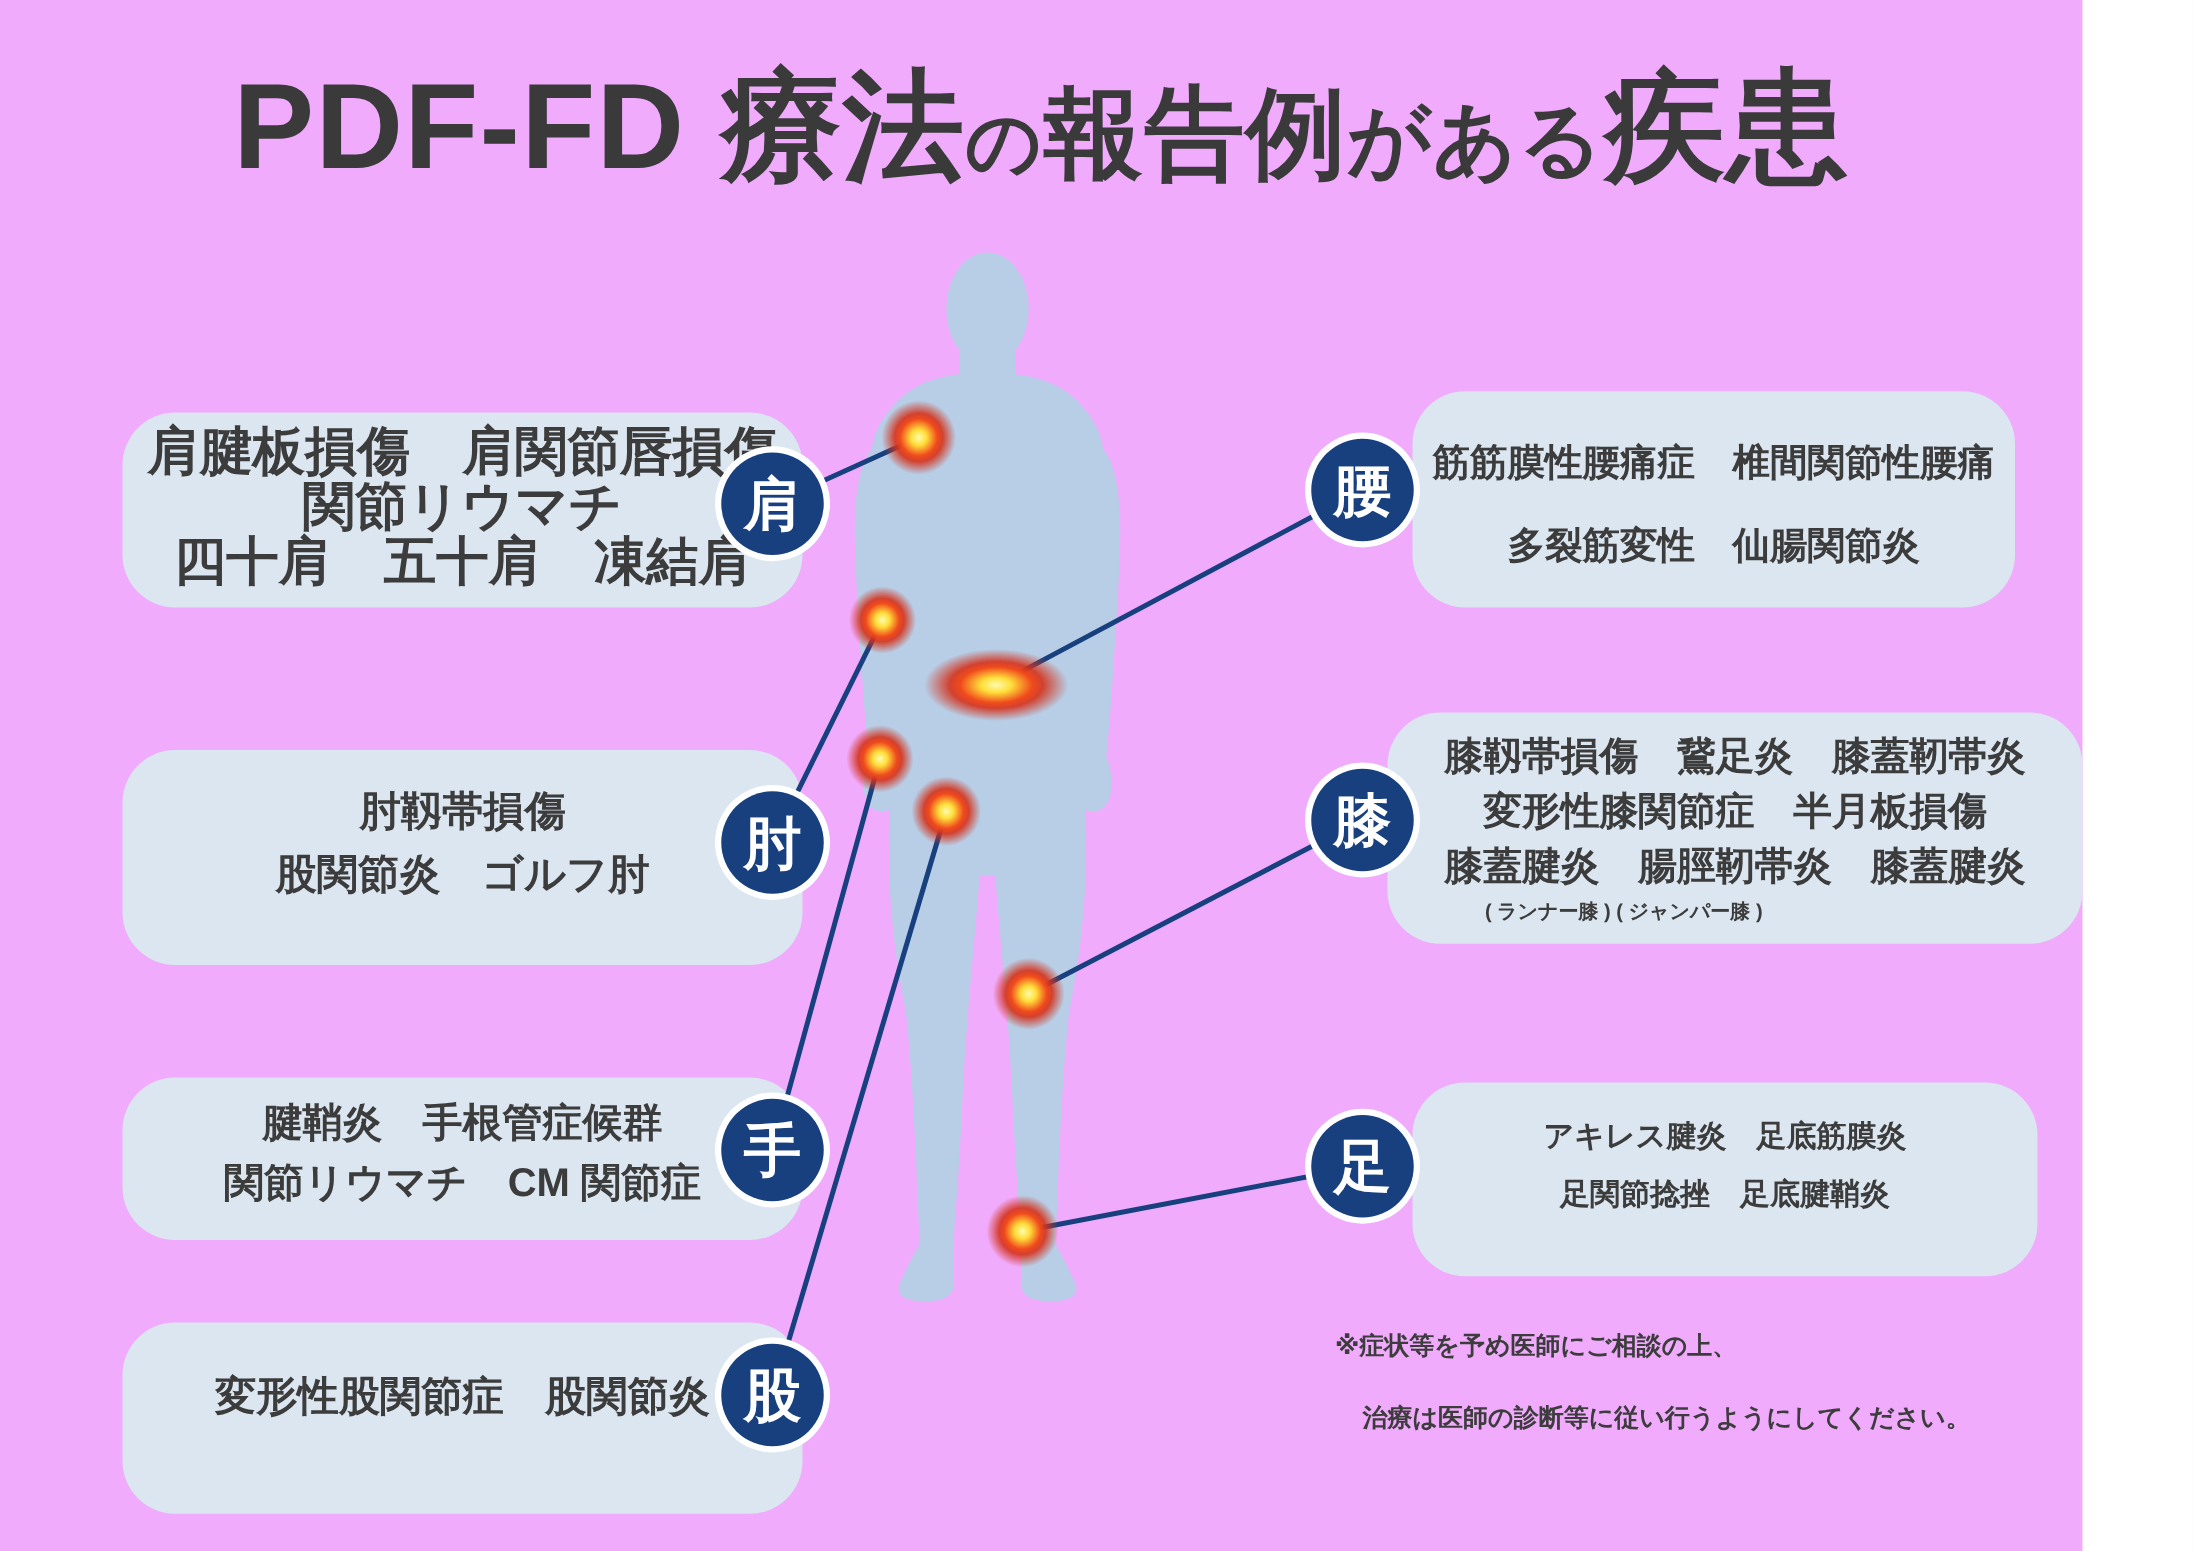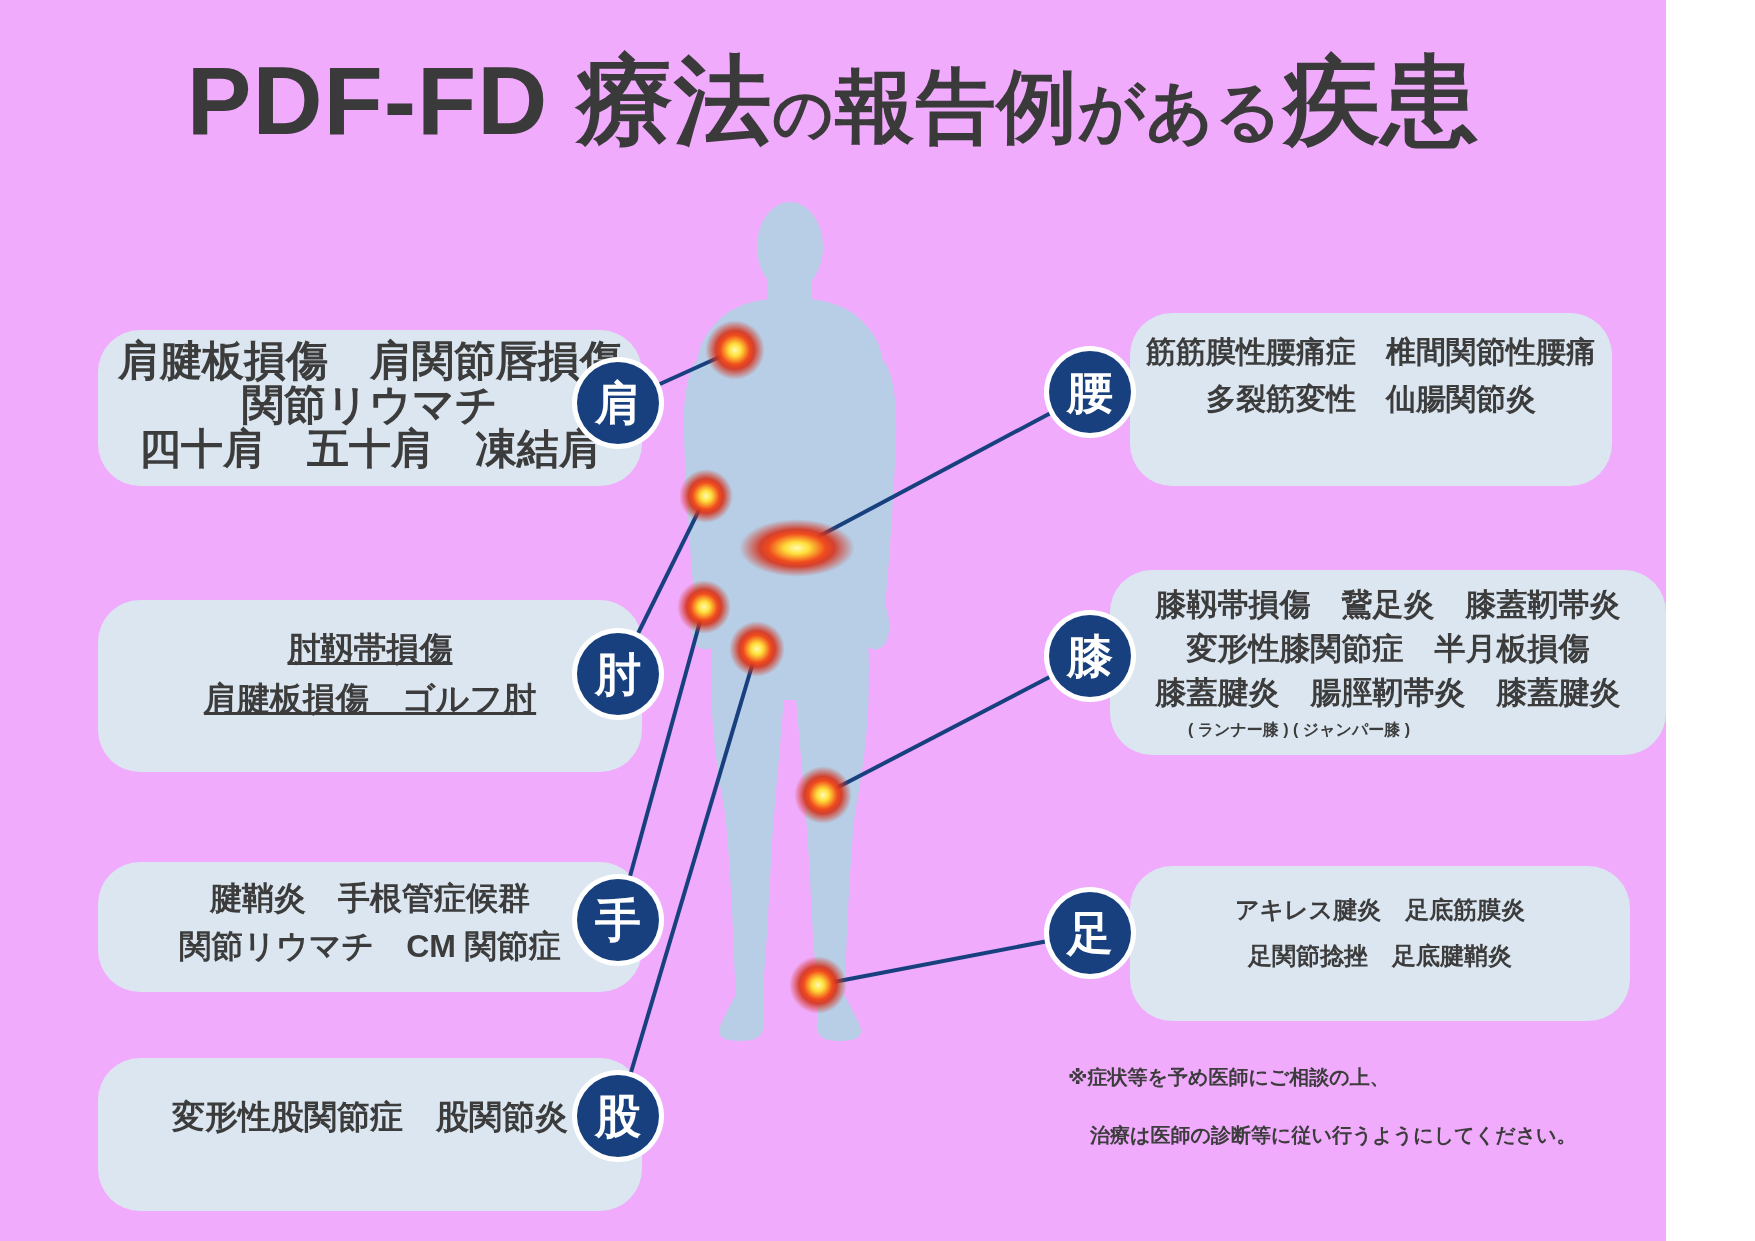--- a/index.html
+++ b/index.html
@@ -14,28 +14,28 @@
   .t-xl{font-size:97px;}
   .t-l{font-size:80px;}
   .t-m{font-size:66px;}
   .t-s{font-size:60px;}
   
   .box{position:absolute;background:var(--c-box_bg);border-radius:42px;
     text-align:center;font-weight:bold;color:var(--c-text);z-index:2;}
   .box .ln{white-space:nowrap;}
   .bx-shoulder{left:98px;top:330px;width:544px;height:147px;padding-top:9px;font-size:42px;}
   .bx-shoulder .ln{line-height:44px;}
-  .bx-elbow{left:98px;top:600px;width:544px;height:148px;padding-top:24px;font-size:33px;text-decoration:underline;}
+  .bx-elbow{left:98px;top:600px;width:544px;height:148px;padding-top:24px;font-size:33px;}
   .bx-elbow .ln{line-height:50px;}
   .bx-hand{left:98px;top:862px;width:544px;height:118px;padding-top:12px;font-size:32px;}
   .bx-hand .ln{line-height:48px;}
   .bx-hip{left:98px;top:1058px;width:544px;height:116px;padding-top:37px;font-size:33px;}
   .bx-hip .ln{line-height:44px;}
   .bx-waist{left:1130px;top:313px;width:482px;height:158px;padding-top:15px;font-size:30px;}
-  .bx-waist .ln{line-height:47px;}
+  .bx-waist .ln{line-height:47px;margin-top:19px;}
   .bx-knee{left:1110px;top:570px;width:556px;height:172px;padding-top:13px;font-size:31px;}
   .bx-knee .ln{line-height:44px;}
   .bx-knee .ln.small{font-size:16px;line-height:30px;text-align:center;padding-right:178px;}
   .bx-foot{left:1130px;top:866px;width:500px;height:134px;padding-top:21px;font-size:24px;}
   .bx-foot .ln{line-height:46px;}
   
   .lcircle{position:absolute;width:82px;height:82px;border-radius:50%;
     background:var(--c-navy);box-shadow:0 0 0 5px #fff;z-index:5;
     display:flex;align-items:center;justify-content:center;
     color:#fff;font-size:46px;font-weight:bold;line-height:1;}
@@ -123,21 +123,21 @@
   <div class="dot d-knee"></div>
   <div class="dot d-ankle"></div>
 
   <div class="box bx-shoulder">
     <div class="ln">肩腱板損傷　肩関節唇損傷</div>
     <div class="ln">関節リウマチ</div>
     <div class="ln">四十肩　五十肩　凍結肩</div>
   </div>
   <div class="box bx-elbow">
     <div class="ln">肘靱帯損傷</div>
-    <div class="ln">肩腱板損傷　ゴルフ肘</div>
+    <div class="ln">股関節炎　ゴルフ肘</div>
   </div>
   <div class="box bx-hand">
     <div class="ln">腱鞘炎　手根管症候群</div>
     <div class="ln">関節リウマチ　CM 関節症</div>
   </div>
   <div class="box bx-hip">
     <div class="ln">変形性股関節症　股関節炎</div>
   </div>
 
   <div class="box bx-waist">

